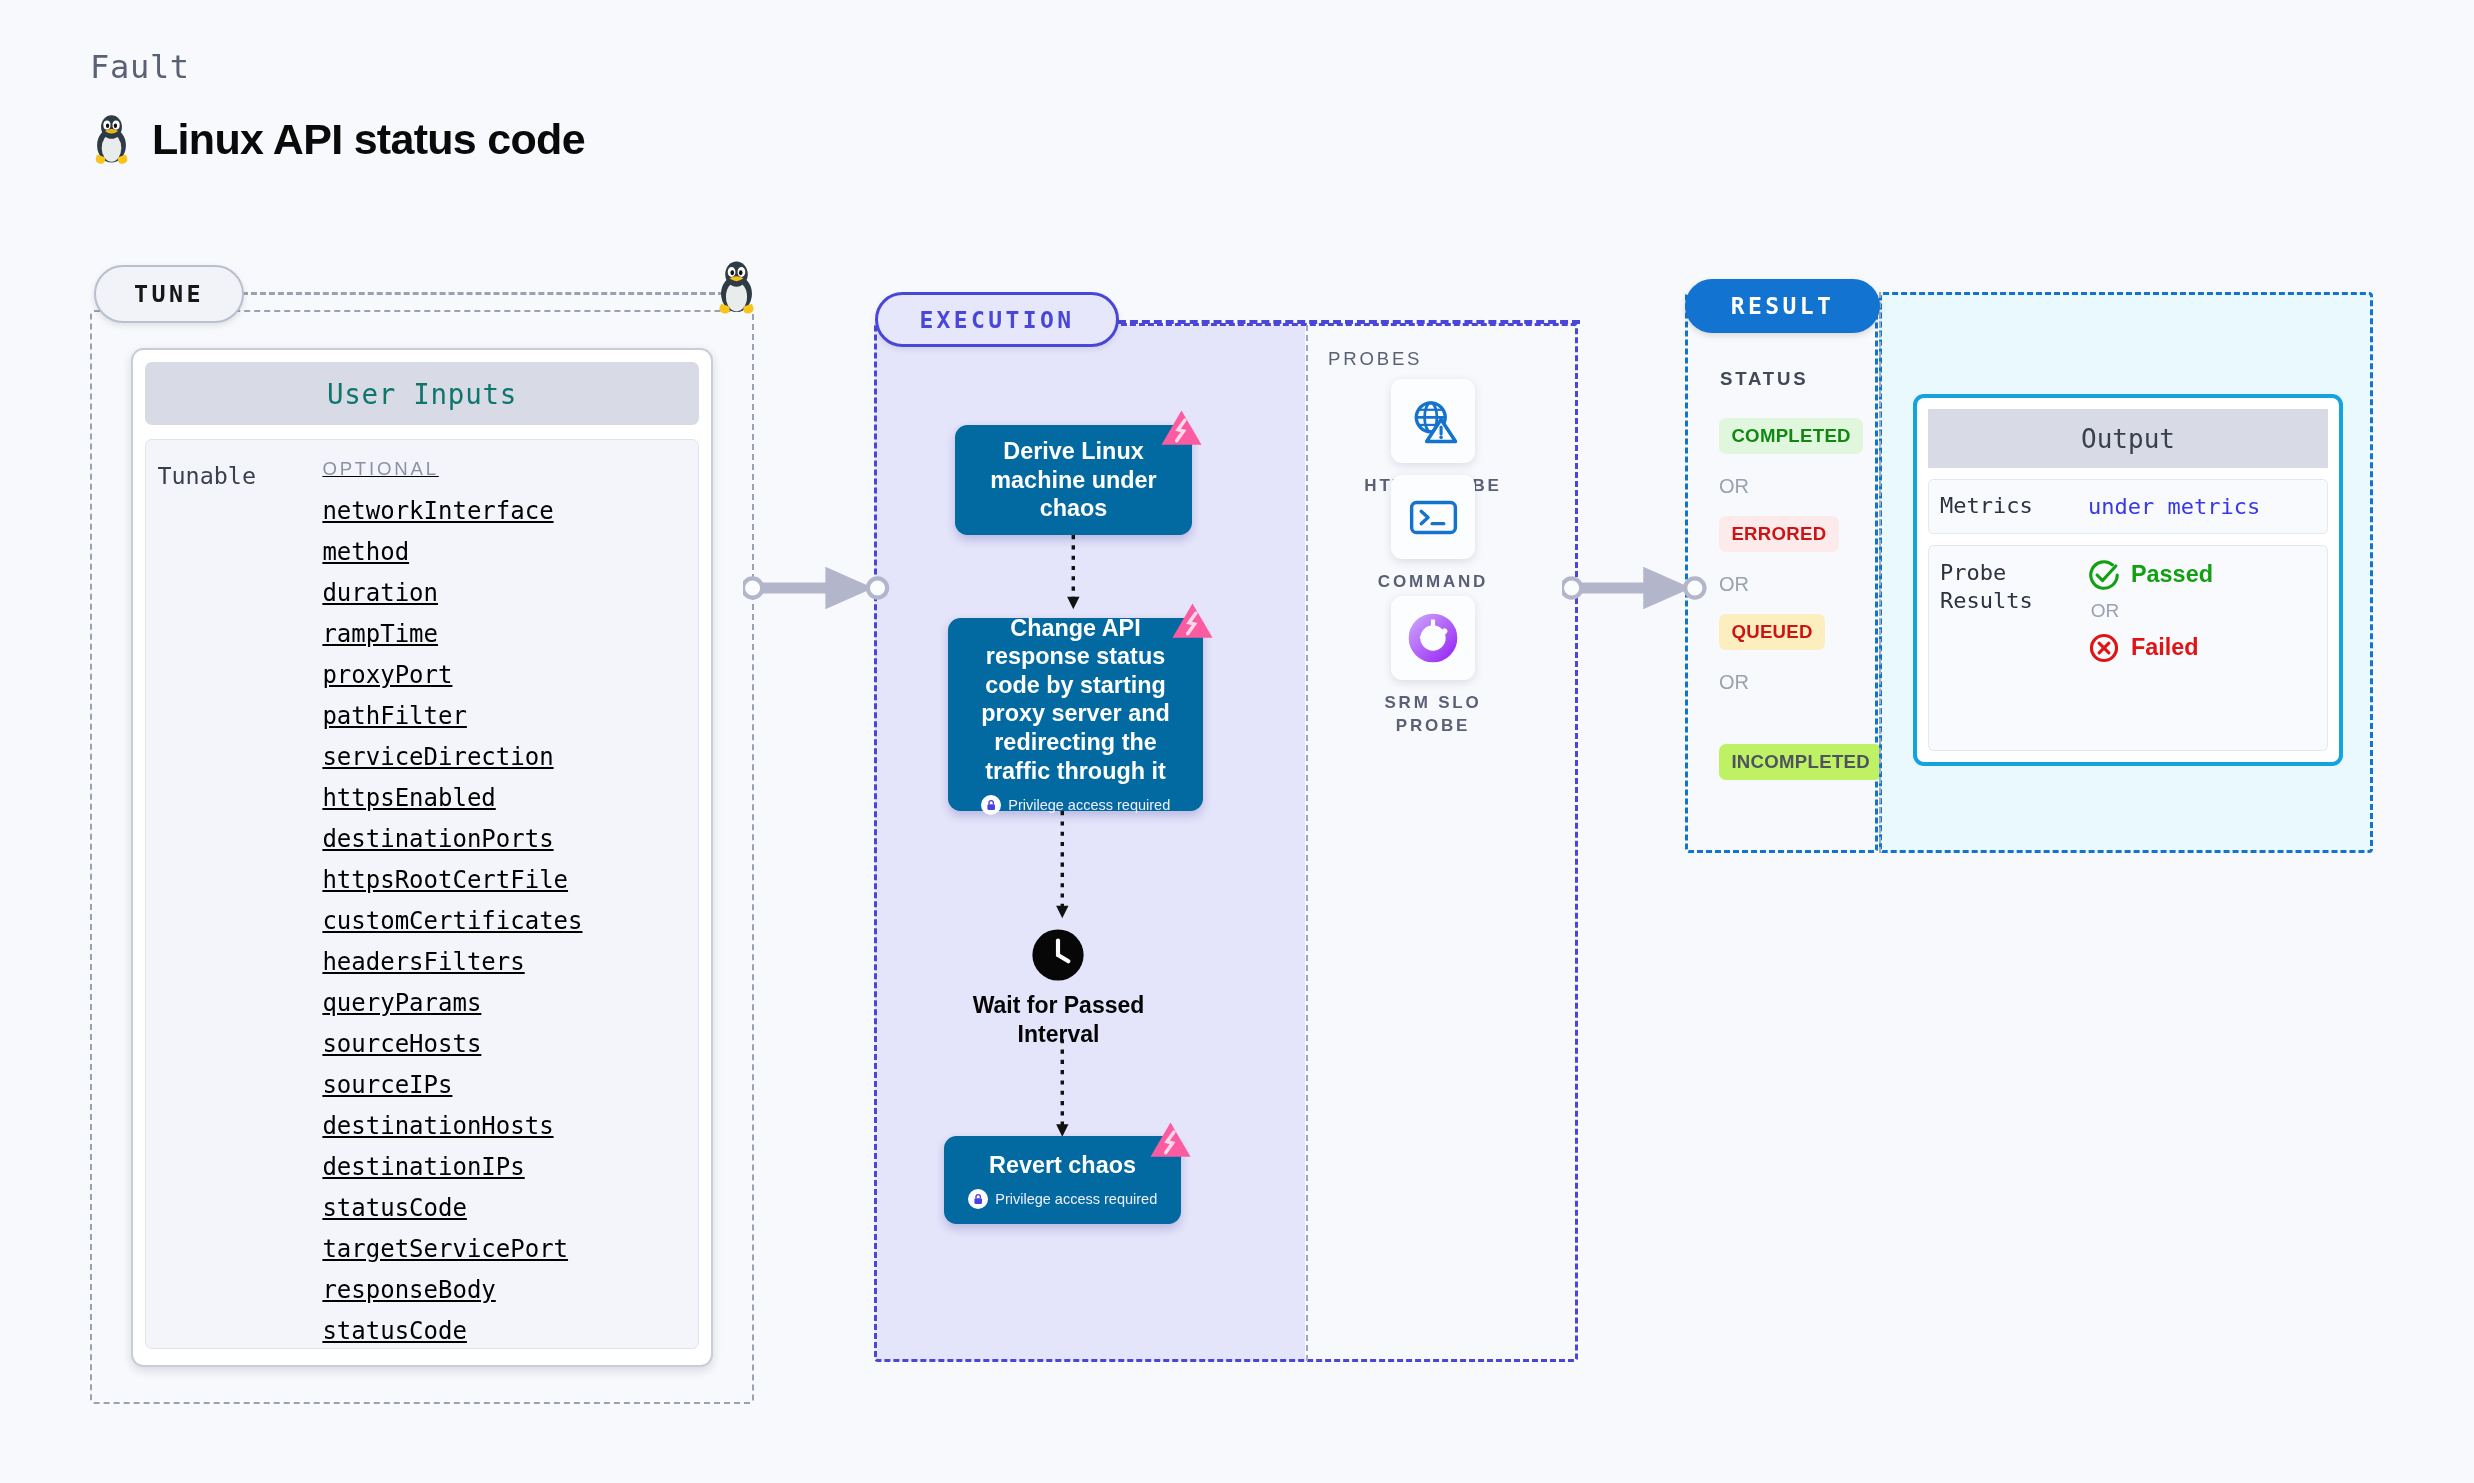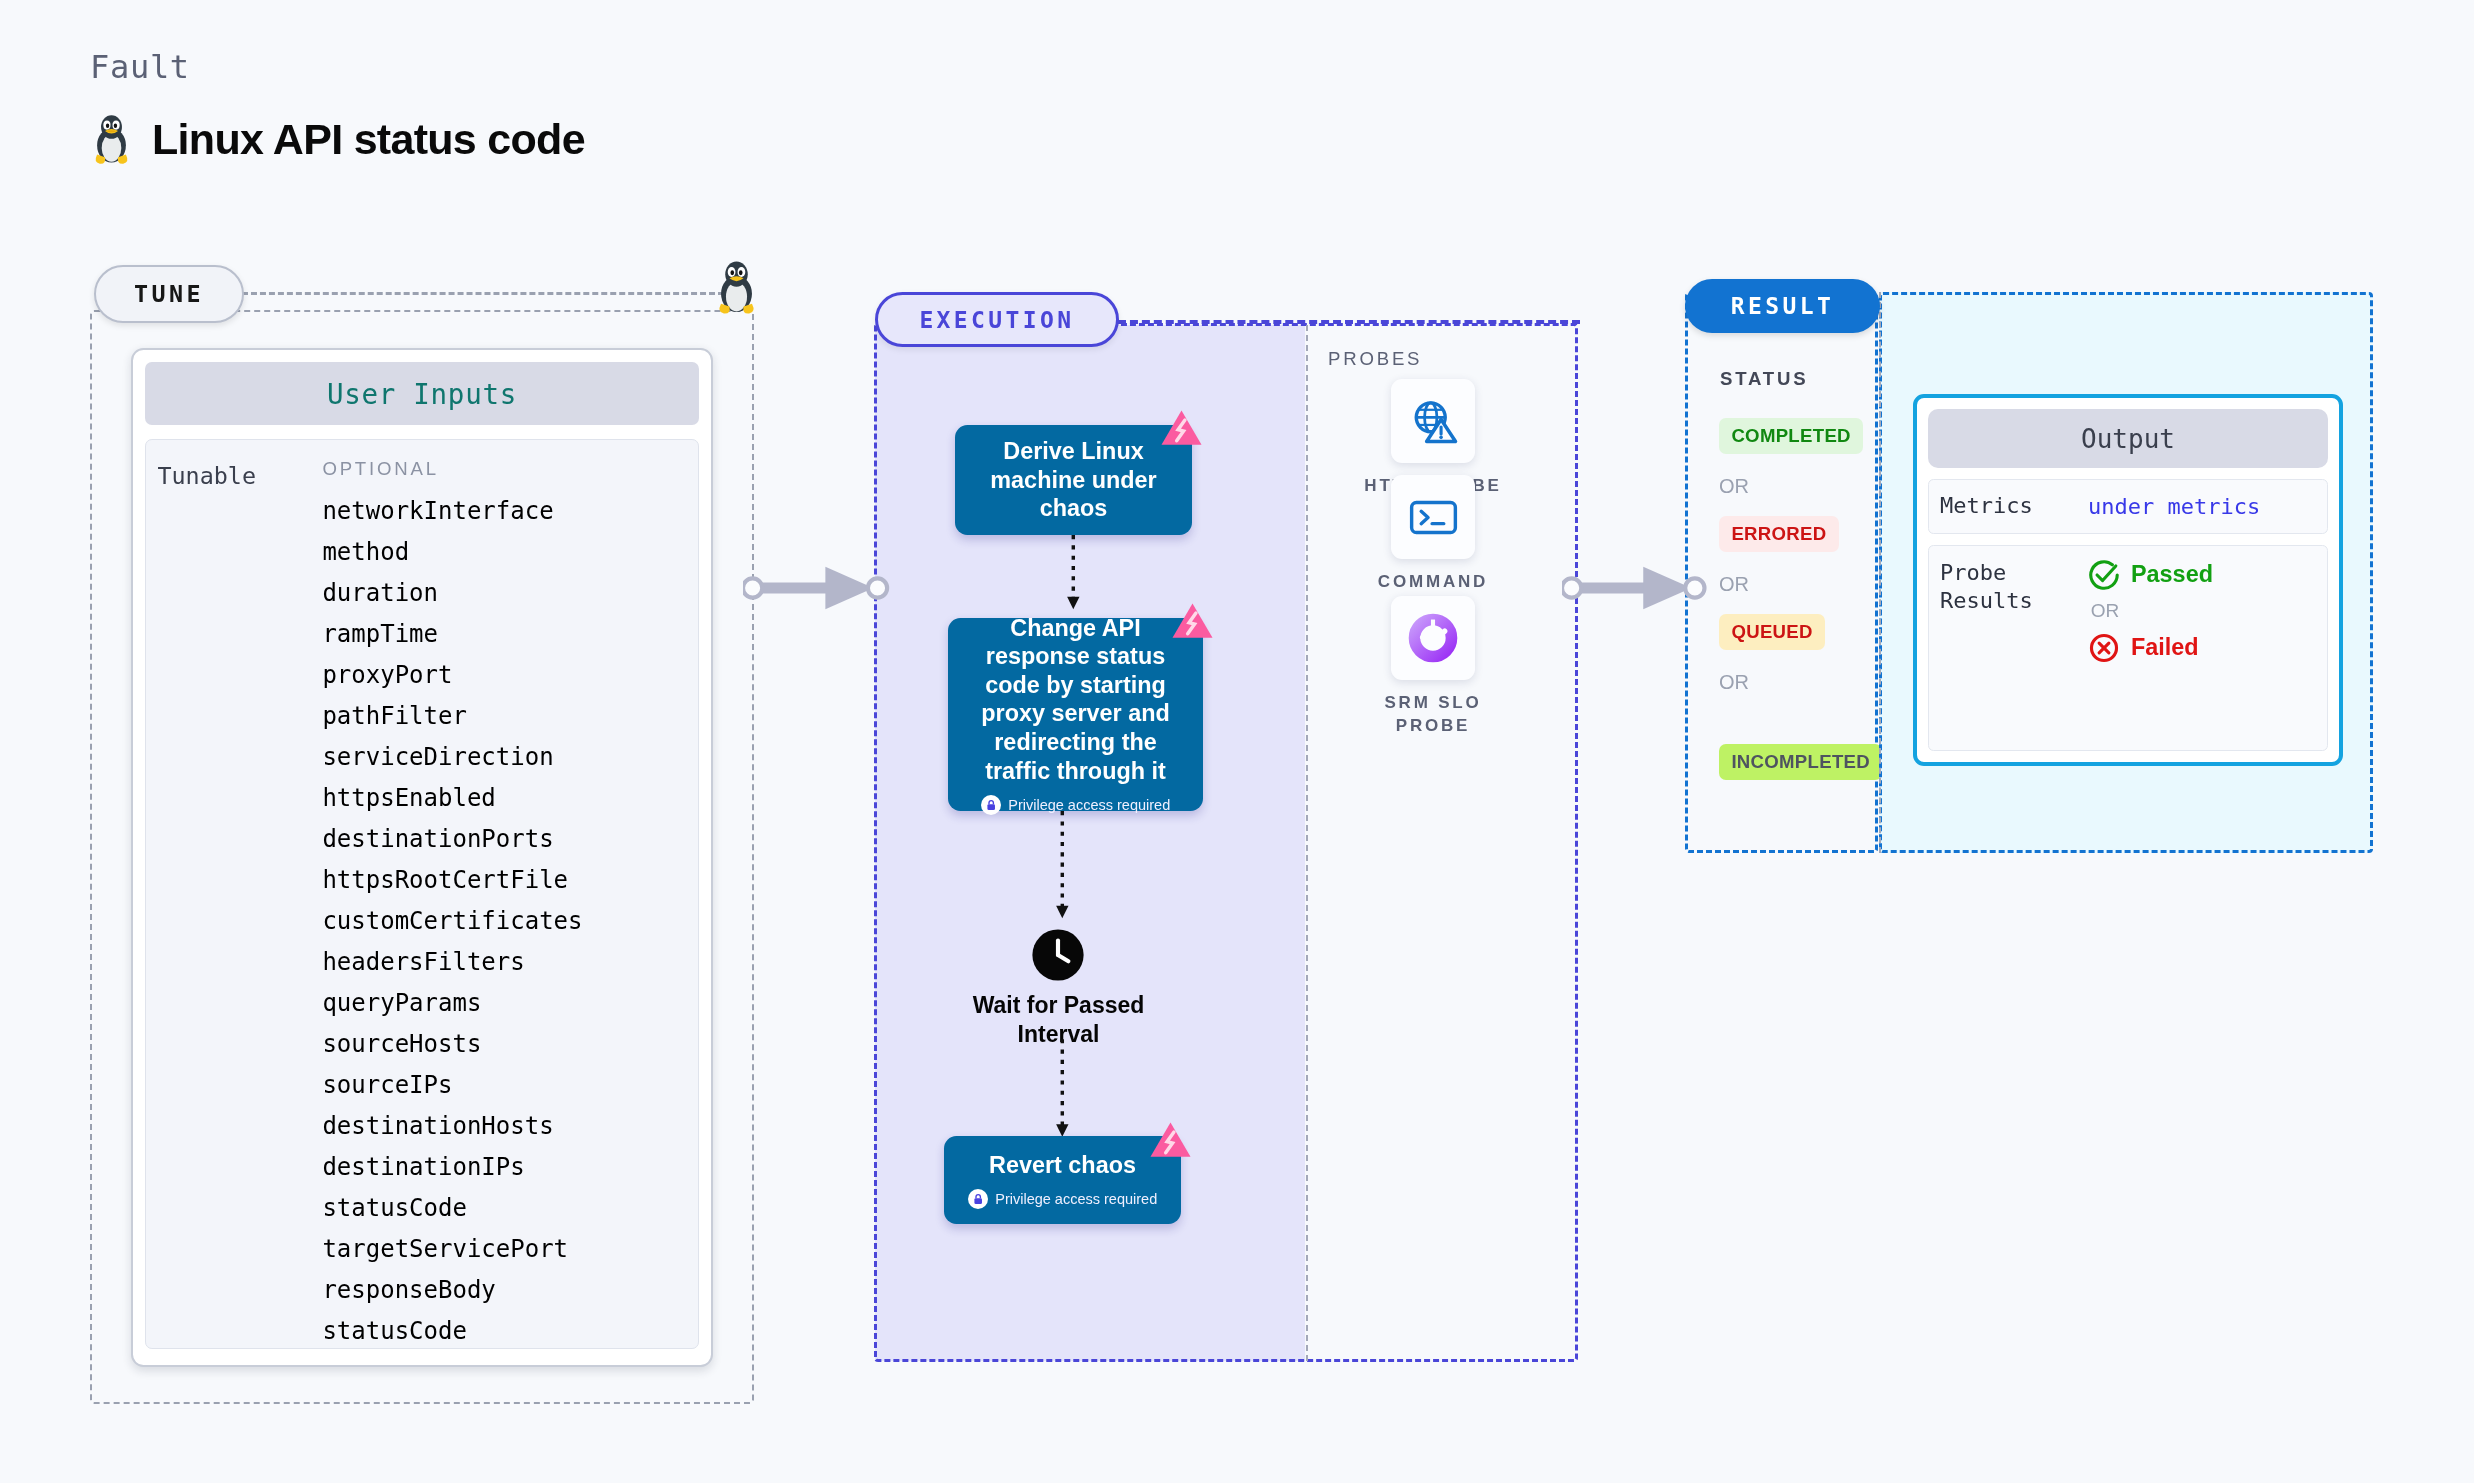--- a/index.html
+++ b/index.html
@@ -72,21 +72,21 @@
     margin-top: 13.8px; height: 910px;
     background: #f3f5fa; border: 1.4px solid #dfe3ec; border-radius: 6.9px;
     display: flex; padding: 18px 6.9px 6.9px 11px;
   }
   .ui-left {
     width: 165px; flex: none;
     font-family: "DejaVu Sans Mono", monospace;
     font-size: 23.4px; color: #3a3f4d;
     padding-top: 4.1px;
   }
-  .ui-right { flex: 1; }
+  .ui-right { flex: 1; text-decoration: underline; }
   .ui-optional {
     font-family: "Liberation Sans", sans-serif;
     font-size: 18.6px; color: #8b92a3; letter-spacing: 2.8px;
     margin-bottom: 19px;
   }
   .param {
     font-family: "DejaVu Sans Mono", monospace;
     font-size: 24px; color: #000000; line-height: 1.0;
     margin-bottom: 17px; white-space: nowrap;
   }
@@ -194,21 +194,21 @@
     left: 1879px; top: 292px; width: 494px; height: 561px;
     border: 3.4px dashed #1273d1; border-radius: 4.1px;
     background: #e9f9fe;
   }
   .output-card {
     position: absolute; left: 1913px; top: 394px; width: 430px; height: 372px;
     background: #ffffff; border: 4.1px solid #14a3e0; border-radius: 11px;
     padding: 11px; z-index: 3;
   }
   .out-header {
-    height: 59px; background: #d8dae6; border-radius: 10px;
+    height: 59px; background: #d8dae6; border-radius: 1px;
     display: flex; align-items: center; justify-content: center;
     font-family: "DejaVu Sans Mono", monospace;
     font-size: 26px; color: #3a3f4d;
   }
   .out-row {
     margin-top: 11px; background: #f9fafd; border: 1.4px solid #e3e7ef;
     border-radius: 5.5px; display: flex; align-items: center; padding: 12.4px 11px;
   }
   .out-key {
     width: 148px; flex: none;

